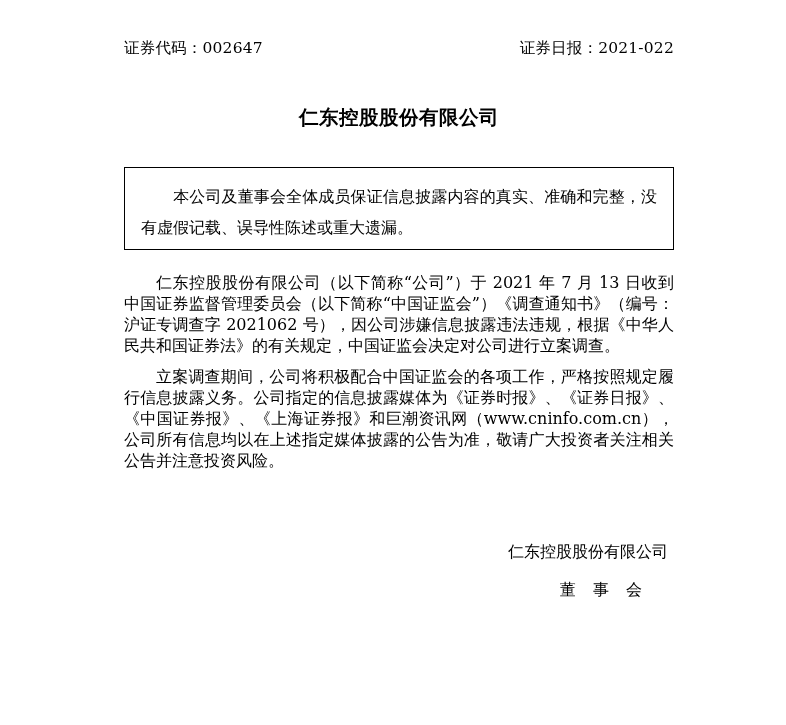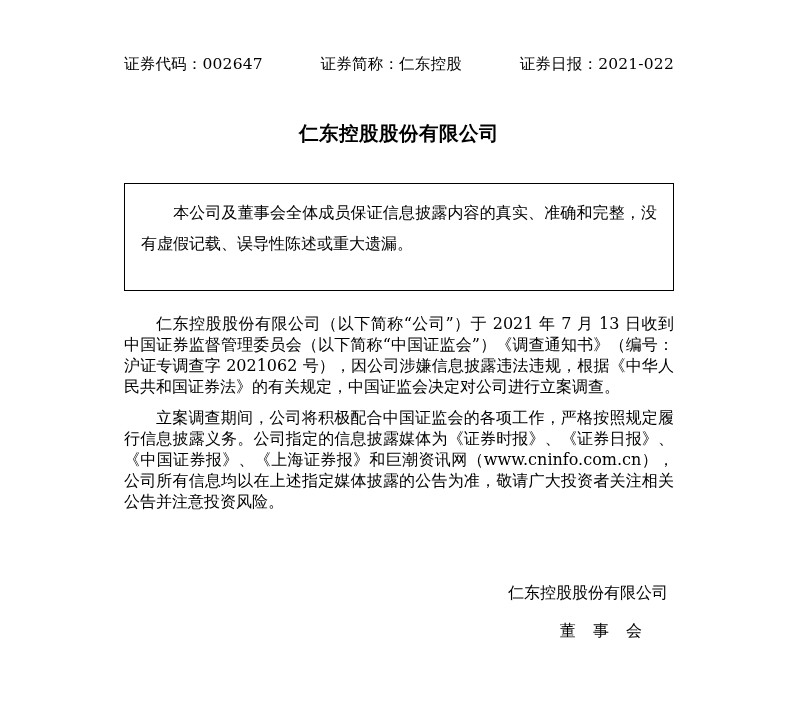--- a/index.html
+++ b/index.html
@@ -20,42 +20,42 @@
     width: 786px;
     height: 725px;
     padding: 30px 112px 0 124px;
   }
   .header-row {
     display: flex;
     justify-content: space-between;
     align-items: baseline;
     font-size: 15.5px;
     letter-spacing: 0.2px;
-    margin-top: 24px;
+    margin-top: 8px;
   }
   .header-row .hcell {
     white-space: nowrap;
   }
   .header-row .hcell .num {
     font-family: "DejaVu Serif", "Liberation Serif", serif;
   }
   .title-block {
     text-align: center;
     margin-top: 42px;
   }
   .title-line {
     font-size: 19.5px;
     font-weight: bold;
     letter-spacing: 0.5px;
     line-height: 34px;
   }
   .notice-box {
     margin-top: 32px;
     border: 1px solid #000000;
-    padding: 13px 16px 31px 16px;
+    padding: 13px 16px 6px 16px;
     font-size: 16px;
     line-height: 31px;
     text-align: justify;
     text-justify: inter-ideograph;
   }
   .notice-box .indent {
     display: inline-block;
     width: 2em;
   }
   .body-block {
@@ -90,23 +90,20 @@
 </head>
 <body>
 
 <div class="page">
 
   <div class="header-row">
     <div class="hcell">
       <span>证券代码：</span><span class="num">002647</span>
     </div>
     <div class="hcell">
-      <span>证券简称：</span><span>仁东控股</span>
-    </div>
-    <div class="hcell">
       <span>证券日报：</span><span class="num">2021-022</span>
     </div>
   </div>
 
   <div class="title-block">
     <div class="title-line">仁东控股股份有限公司</div>
   </div>
 
   <div class="notice-box">
     <span class="indent"></span><span>本公司及董事会全体成员保证信息披露内容的真实、准确和完整，没有虚假记载、误导性陈述或重大遗漏。</span>

